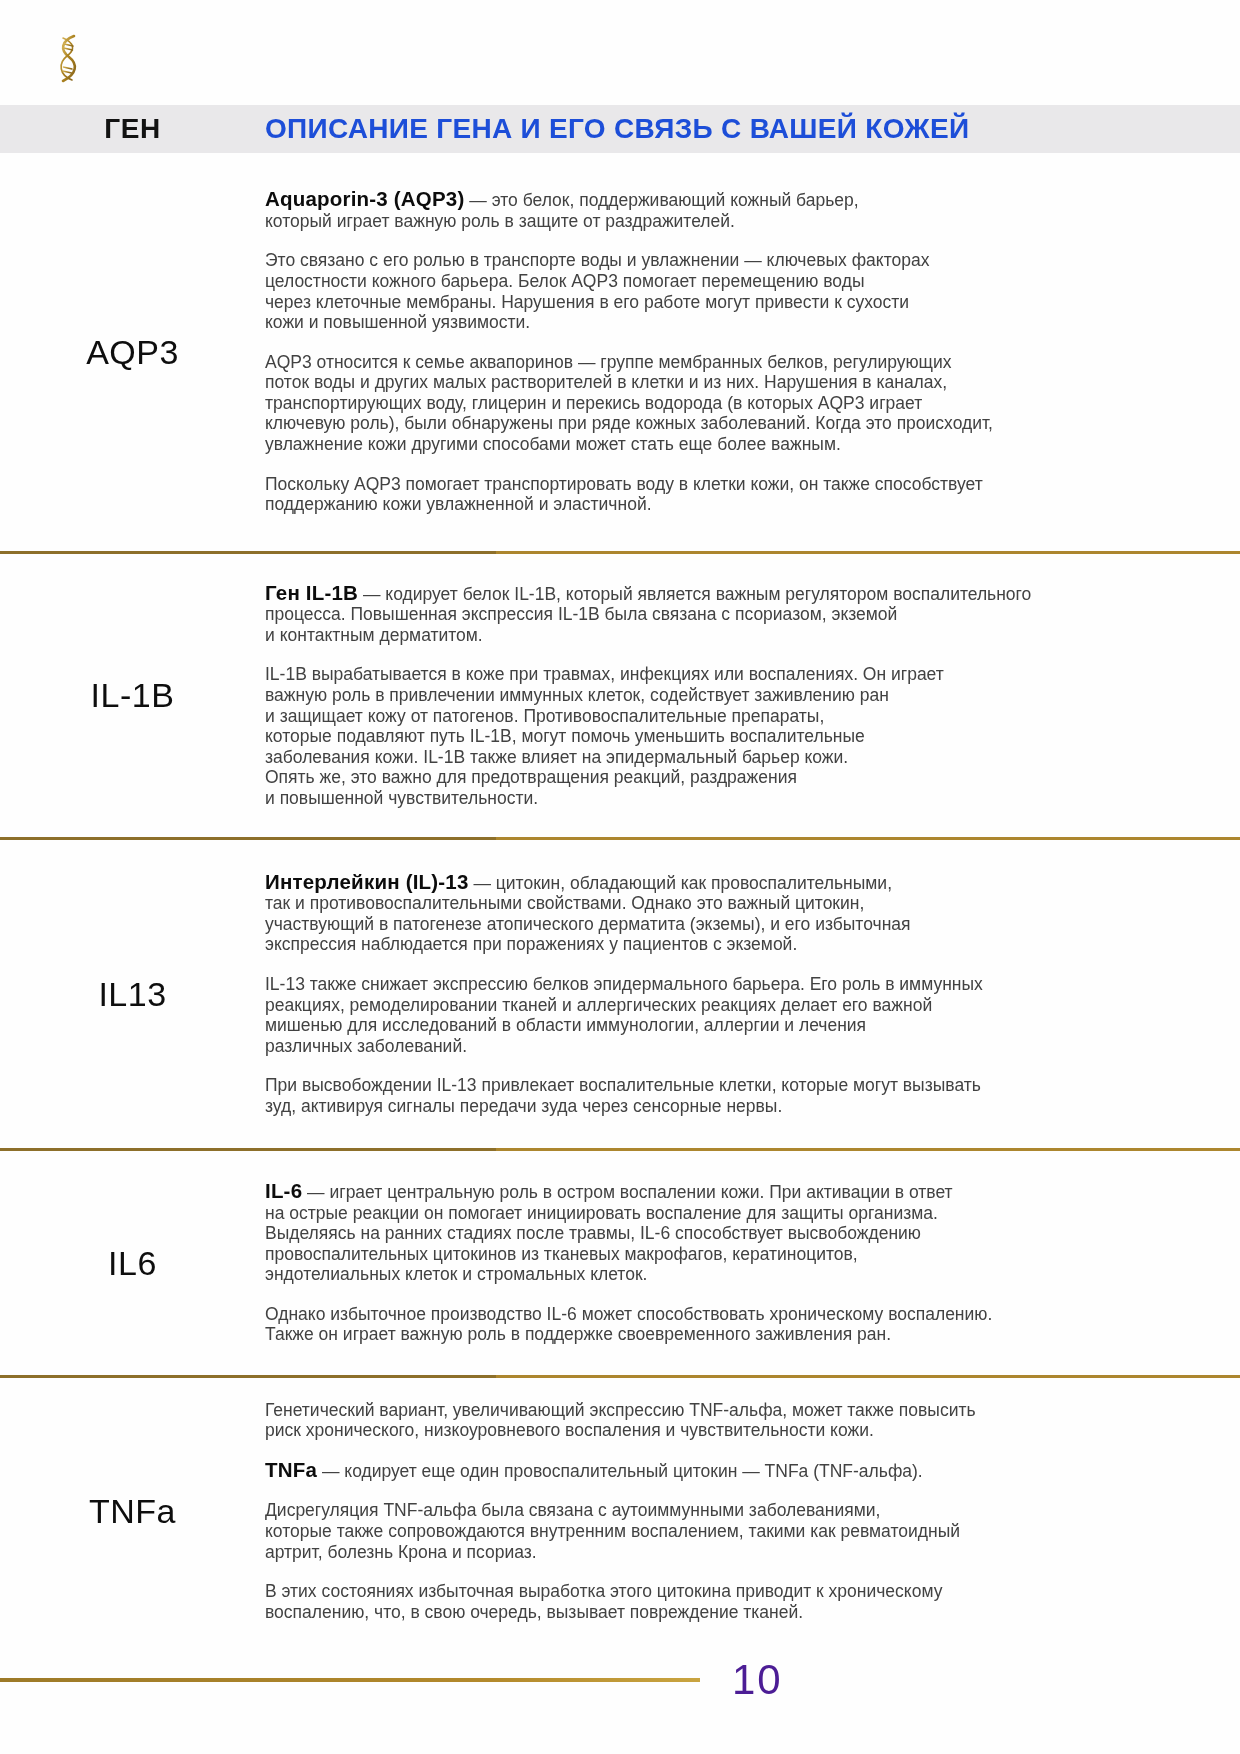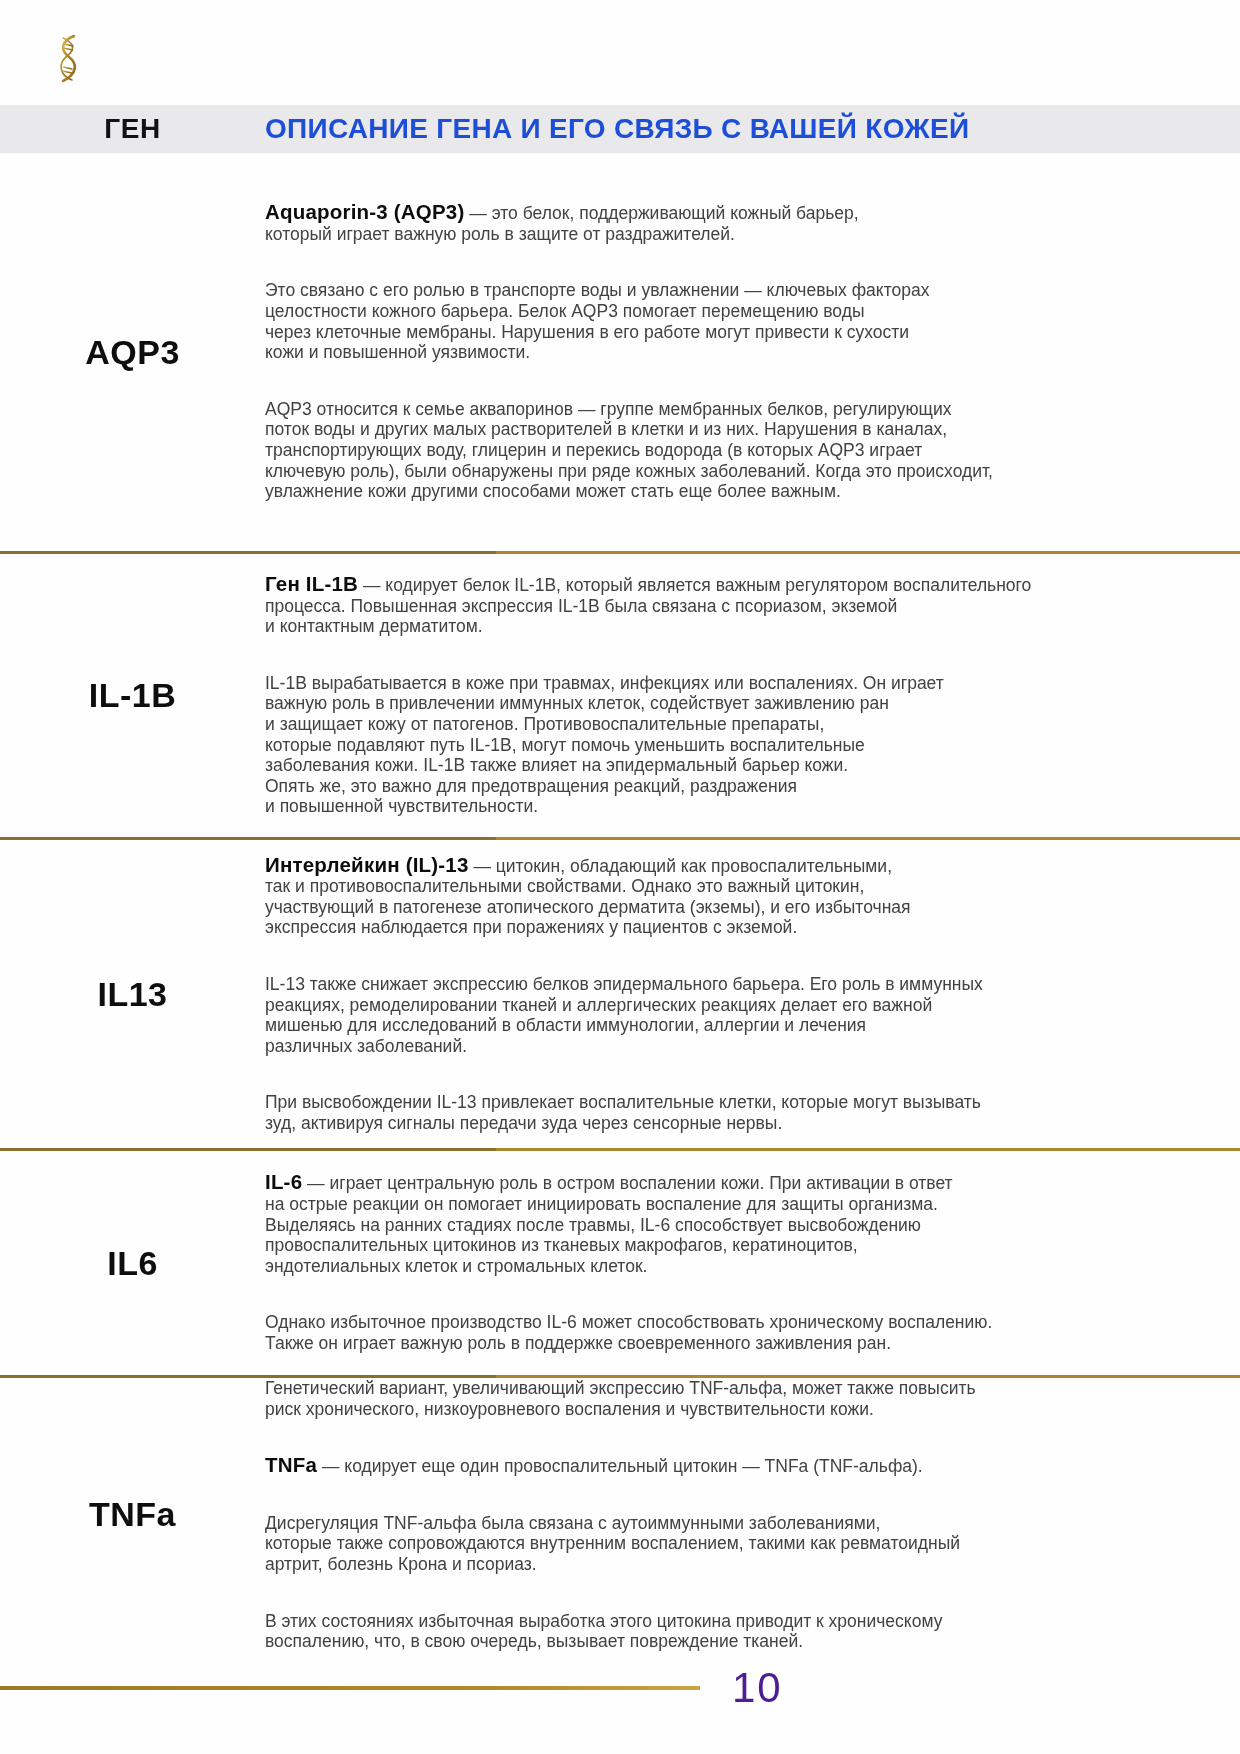--- a/index.html
+++ b/index.html
@@ -28,27 +28,27 @@
     flex:1;
     font-weight:bold;font-size:28px;letter-spacing:.3px;color:#1d4ed8;
   }
   
   .row{display:flex;}
   .row .gene-cell{
     width:265px;flex:0 0 265px;
     display:flex;align-items:center;justify-content:center;
   }
   .gene-label{
-    font-weight:bold;font-size:34px;letter-spacing:.5px;color:#0e0e0e;
+    font-weight:normal;font-size:34px;letter-spacing:.5px;color:#0e0e0e;
   }
   .row .desc-cell{
     flex:1;
     max-width:800px;
     display:flex;flex-direction:column;justify-content:center;
-    gap:36px;
+    gap:19px;
     padding-right:30px;
   }
   .para{
     margin:0;
     white-space:pre-line;
     font-size:17.5px;line-height:20.6px;
     color:#424242;
   }
   .para b{
     font-size:20.5px;color:#0c0c0c;letter-spacing:.2px;
@@ -117,20 +117,22 @@
 который играет важную роль в защите от раздражителей.</span></p>
       <p class="para"><span>Это связано с его ролью в транспорте воды и увлажнении — ключевых факторах
 целостности кожного барьера. Белок AQP3 помогает перемещению воды
 через клеточные мембраны. Нарушения в его работе могут привести к сухости
 кожи и повышенной уязвимости.</span></p>
       <p class="para"><span>AQP3 относится к семье аквапоринов — группе мембранных белков, регулирующих
 поток воды и других малых растворителей в клетки и из них. Нарушения в каналах,
 транспортирующих воду, глицерин и перекись водорода (в которых AQP3 играет
 ключевую роль), были обнаружены при ряде кожных заболеваний. Когда это происходит,
 увлажнение кожи другими способами может стать еще более важным.</span></p>
+      <p class="para"><span>Поскольку AQP3 помогает транспортировать воду в клетки кожи, он также способствует
+поддержанию кожи увлажненной и эластичной.</span></p>
     </div>
   </div>
   <div class="sep"></div>
 
   <div class="row row-il1b">
     <div class="gene-cell">
       <div class="gene-label">IL-1B</div>
     </div>
     <div class="desc-cell">
       <p class="para"><b>Ген IL-1B</b><span> — кодирует белок IL-1B, который является важным регулятором воспалительного

